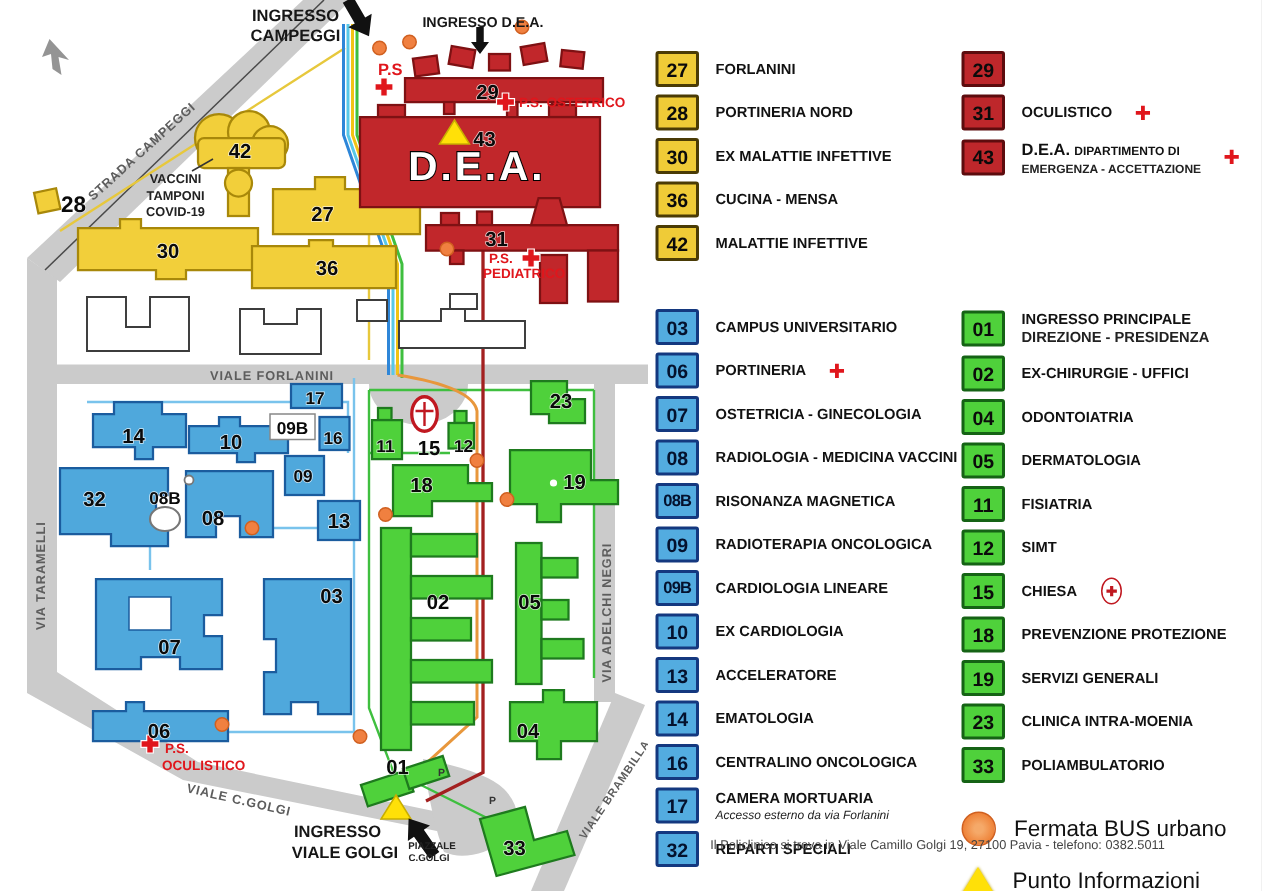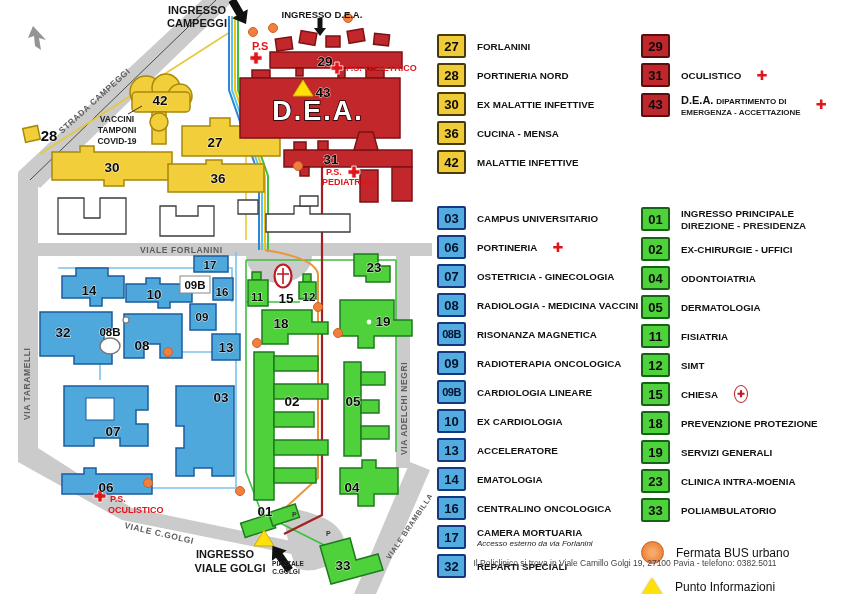--- a/index.html
+++ b/index.html
@@ -52,21 +52,21 @@
   .lsq.small-b{font-size:11px;letter-spacing:-.5px;}
   .llabel{font-size:9.8px;font-weight:700;color:#111;white-space:nowrap;line-height:1.25;padding-top:2px;}
   .lsub{display:block;font-size:8px;font-style:italic;font-weight:400;color:#222;}
   .xcross{color:#E0161C;font-size:13px;line-height:1;margin-left:4px;}
   .church-ic{display:inline-flex;width:12px;height:16px;border:1.6px solid #C01820;border-radius:50%;
        align-items:center;justify-content:center;color:#C01820;font-size:9px;font-weight:700;margin-left:5px;}
   .bus-ic{width:21px;height:21px;border-radius:50%;border:1px solid #D06020;
        background:radial-gradient(circle,#F5A969 20%,#EE7F34 75%);flex:0 0 auto;}
   .info-ic{width:0;height:0;border-left:11px solid transparent;border-right:11px solid transparent;
        border-bottom:18px solid #FFE008;filter:drop-shadow(0 0 1px #b89c00);flex:0 0 auto;}
-  .sym-label{font-size:12px;font-weight:400;color:#111;}
+  .sym-label{font-size:15px;font-weight:400;color:#111;}
   .symrow{display:flex;align-items:center;gap:12px;margin-top:14px;}
   .footer{position:absolute;left:0;top:558px;width:400px;text-align:center;
        font-size:8.5px;color:#444;}
 </style>
 </head>
 <body>
 
 <div class="page">
 
 <svg width="432" height="594" viewBox="0 0 432 594">

